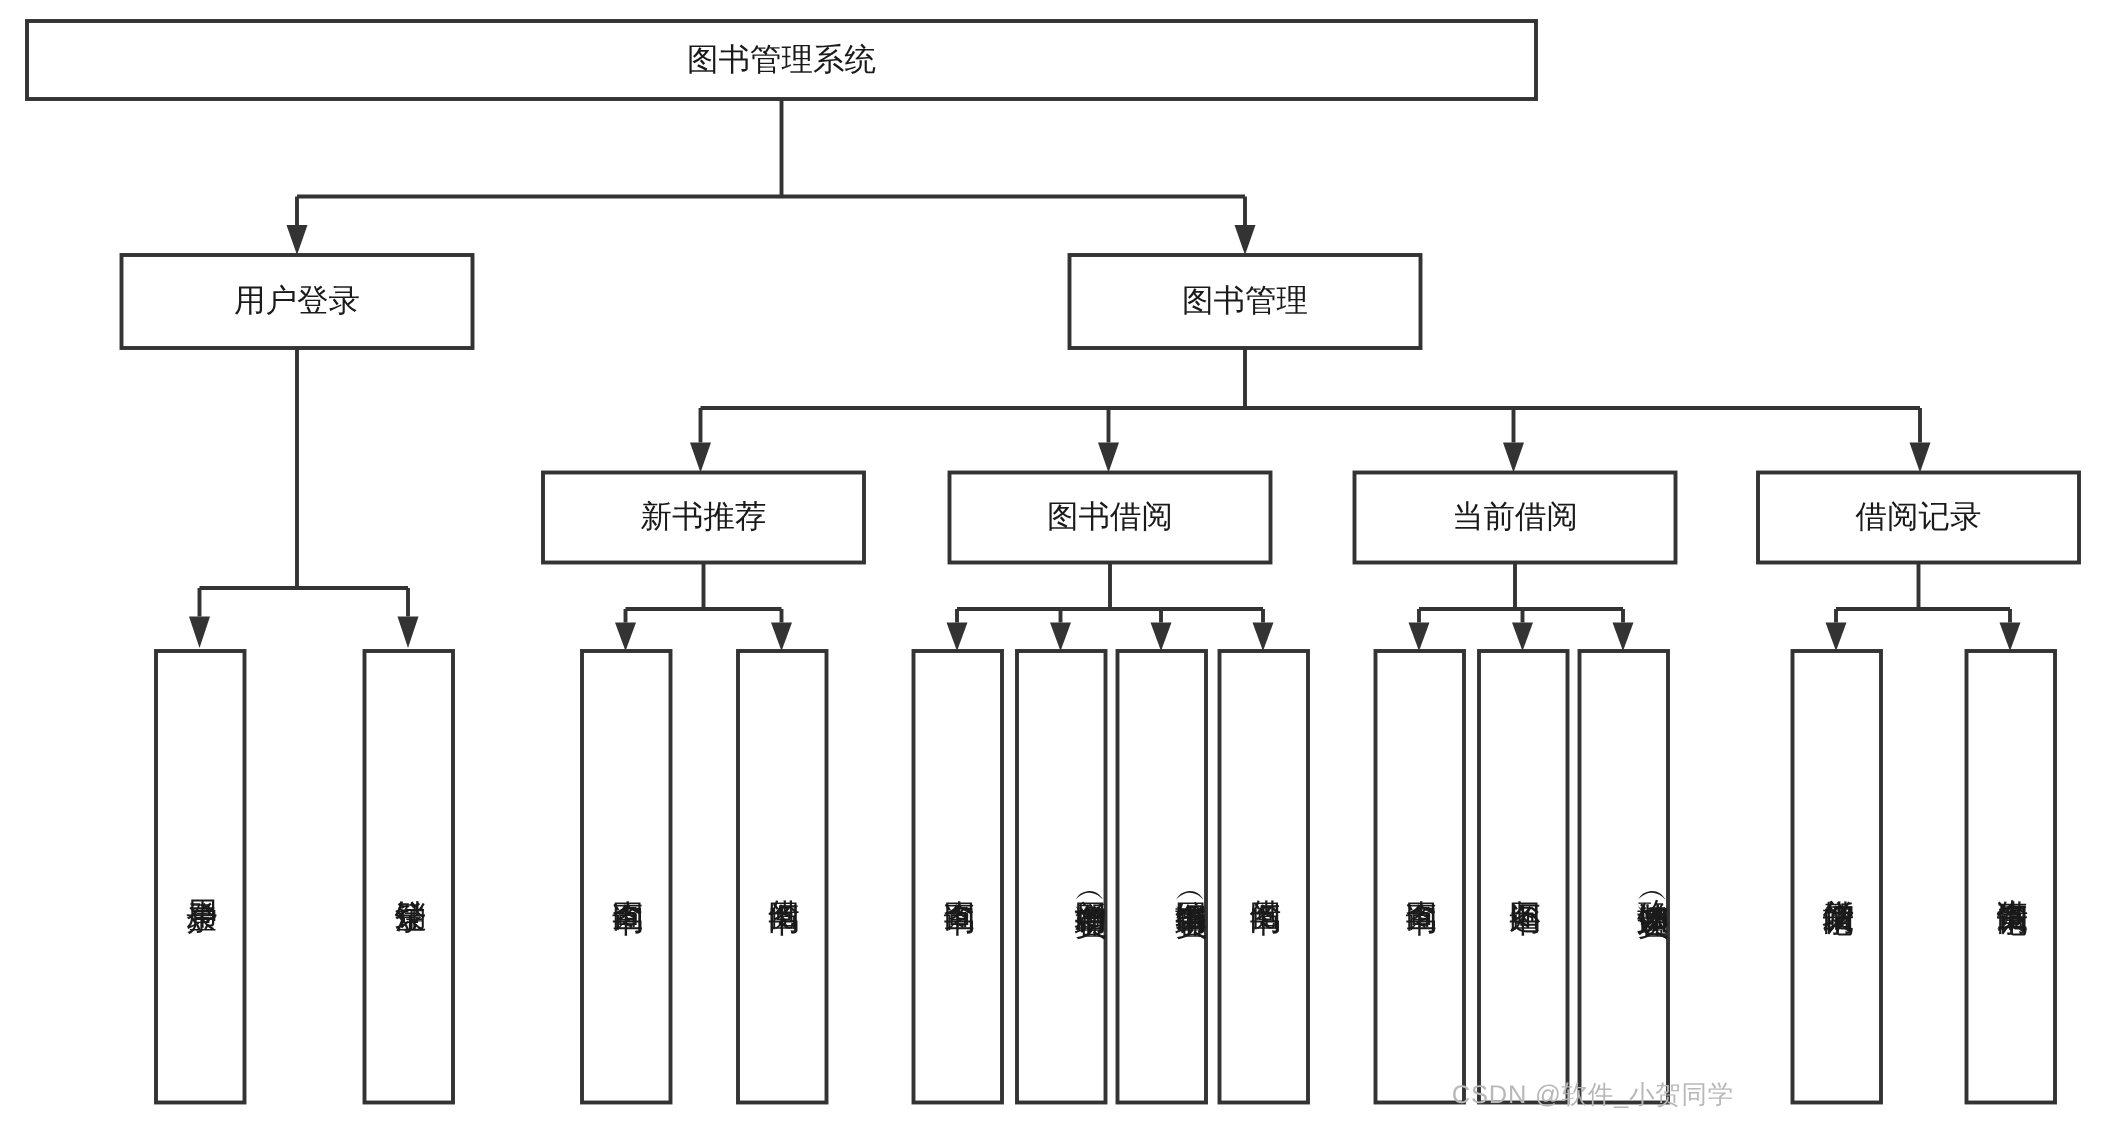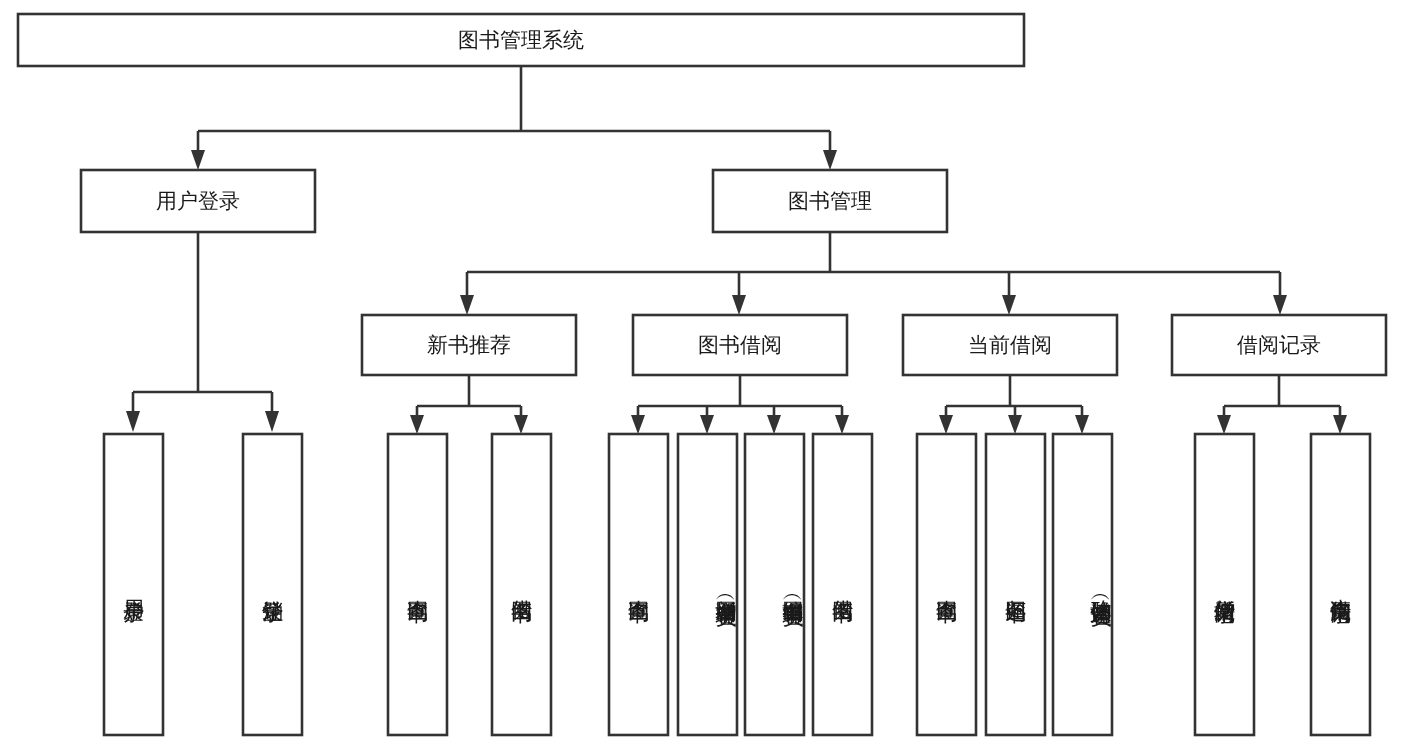--- a/index.html
+++ b/index.html
@@ -261,13 +261,14 @@
     <div class="node-label-v">确认归还（管理员）</div>
   </div>
 
   <div class="vlabel-wrap centered" style="left:1195px; top:434px; width:59px; height:301px;">
     <div class="node-label-v">新增借阅记录</div>
   </div>
   <div class="vlabel-wrap centered" style="left:1311px; top:434px; width:59px; height:301px;">
     <div class="node-label-v">查询借阅记录</div>
   </div>
 
+  <div id="watermark">CSDN @软件_小贺同学</div>
 </div>
 
 </body></html>

